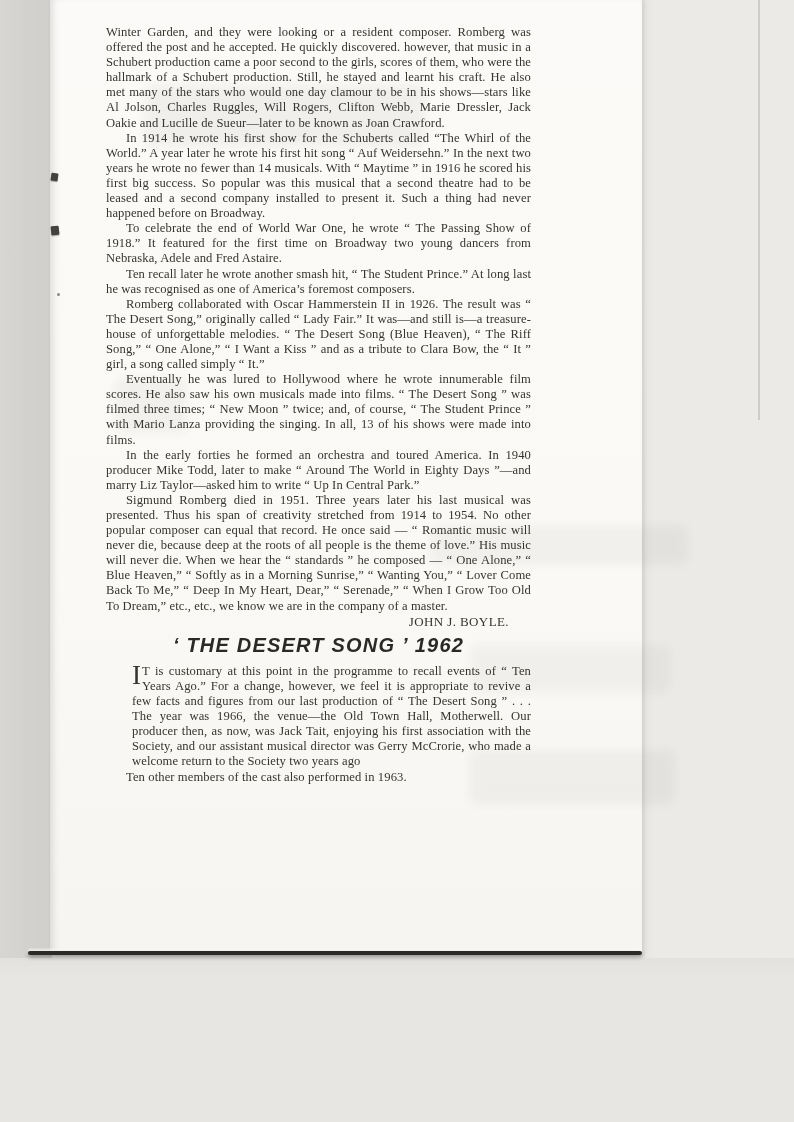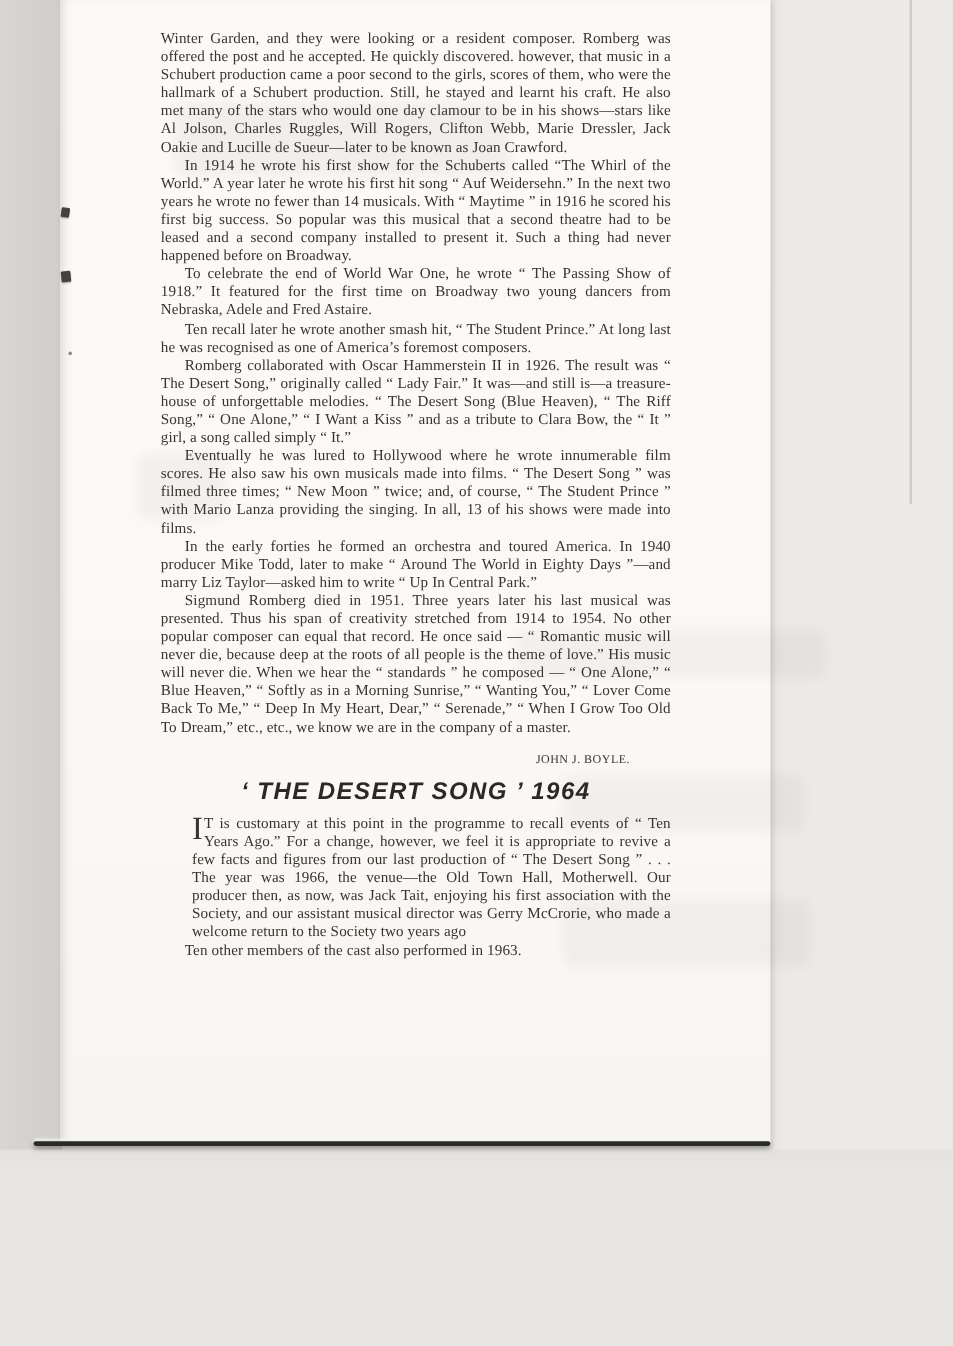--- a/index.html
+++ b/index.html
@@ -51,35 +51,35 @@
     position: absolute; filter: blur(5px); background: #3c3a36; opacity: 0.05;
     border-radius: 8px; pointer-events: none;
   }
   .ghost-1 { left: 95px;  top: 85px;  width: 280px; height: 62px; }
   .ghost-2 { left: 65px;  top: 378px; width: 72px;  height: 55px; opacity: 0.045; }
   .ghost-3 { left: 380px; top: 525px; width: 258px; height: 40px; opacity: 0.045; }
   .ghost-4 { left: 420px; top: 645px; width: 200px; height: 48px; opacity: 0.04; }
   .ghost-5 { left: 420px; top: 750px; width: 205px; height: 55px; opacity: 0.045; }
   
   .text-column {
-    position: absolute; left: 84px; top: 25px; width: 425px;
+    position: absolute; left: 56px; top: 25px; width: 425px;
     color: #37342e;
     font-size: 12.6px; line-height: 15.1px;
     text-align: justify;
     letter-spacing: 0.1px;
   }
   .body-par { margin: 0; text-indent: 20px; }
   .article-romberg .body-par:first-child { text-indent: 0; }
   .article-1966 .body-par:first-child { text-indent: 0; margin-left: 26px; }
   .article-1966 .body-par:first-child::first-letter {
     font-size: 27px; line-height: 0.72; float: left; padding: 2px 1px 0 0;
   }
   .byline {
-    margin: 12px; text-align: right; padding-right: 22px;
-    font-size: 10px; letter-spacing: 0.4px;
+    margin: 0; text-align: right; padding-right: 22px;
+    font-size: 13px; letter-spacing: 0.4px;
   }
   .section-heading {
     margin: 9px 0 11px; text-align: center;
     font-family: "Liberation Sans", sans-serif;
     font-weight: bold; font-style: italic;
     font-size: 20px; letter-spacing: 1.2px;
     color: #2b2925;
   }
 </style>
 </head>
@@ -106,21 +106,21 @@
             <p class="body-par">To celebrate the end of World War One, he wrote “ The Passing Show of 1918.” It featured for the first time on Broadway two young dancers from Nebraska, Adele and Fred Astaire.</p>
             <p class="body-par">Ten recall later he wrote another smash hit, “ The Student Prince.” At long last he was recognised as one of America’s foremost composers.</p>
             <p class="body-par">Romberg collaborated with Oscar Hammerstein II in 1926. The result was “ The Desert Song,” originally called “ Lady Fair.” It was—and still is—a treasure-house of unforgettable melodies. “ The Desert Song (Blue Heaven), “ The Riff Song,” “ One Alone,” “ I Want a Kiss ” and as a tribute to Clara Bow, the “ It ” girl, a song called simply “ It.”</p>
             <p class="body-par">Eventually he was lured to Hollywood where he wrote innumerable film scores. He also saw his own musicals made into films. “ The Desert Song ” was filmed three times; “ New Moon ” twice; and, of course, “ The Student Prince ” with Mario Lanza providing the singing. In all, 13 of his shows were made into films.</p>
             <p class="body-par">In the early forties he formed an orchestra and toured America. In 1940 producer Mike Todd, later to make “ Around The World in Eighty Days ”—and marry Liz Taylor—asked him to write “ Up In Central Park.”</p>
             <p class="body-par">Sigmund Romberg died in 1951. Three years later his last musical was presented. Thus his span of creativity stretched from 1914 to 1954. No other popular composer can equal that record. He once said — “ Romantic music will never die, because deep at the roots of all people is the theme of love.” His music will never die. When we hear the “ standards ” he composed — “ One Alone,” “ Blue Heaven,” “ Softly as in a Morning Sunrise,” “ Wanting You,” “ Lover Come Back To Me,” “ Deep In My Heart, Dear,” “ Serenade,” “ When I Grow Too Old To Dream,” etc., etc., we know we are in the company of a master.</p>
           </div>
         <p class="byline">JOHN J. BOYLE.</p>
       </section>
 
-      <h2 class="section-heading">‘ THE DESERT SONG ’ 1964</h2>
+      <h2 class="section-heading">‘ THE DESERT SONG ’ 1962</h2>
 
       <section class="article-1966">
         <div>
             <p class="body-par">IT is customary at this point in the programme to recall events of “ Ten Years Ago.” For a change, however, we feel it is appropriate to revive a few facts and figures from our last production of “ The Desert Song ” . . . The year was 1966, the venue—the Old Town Hall, Motherwell. Our producer then, as now, was Jack Tait, enjoying his first association with the Society, and our assistant musical director was Gerry McCrorie, who made a welcome return to the Society two years ago</p>
             <p class="body-par">Ten other members of the cast also performed in 1963.</p>
           </div>
       </section>
     </div>
   </div>
 

